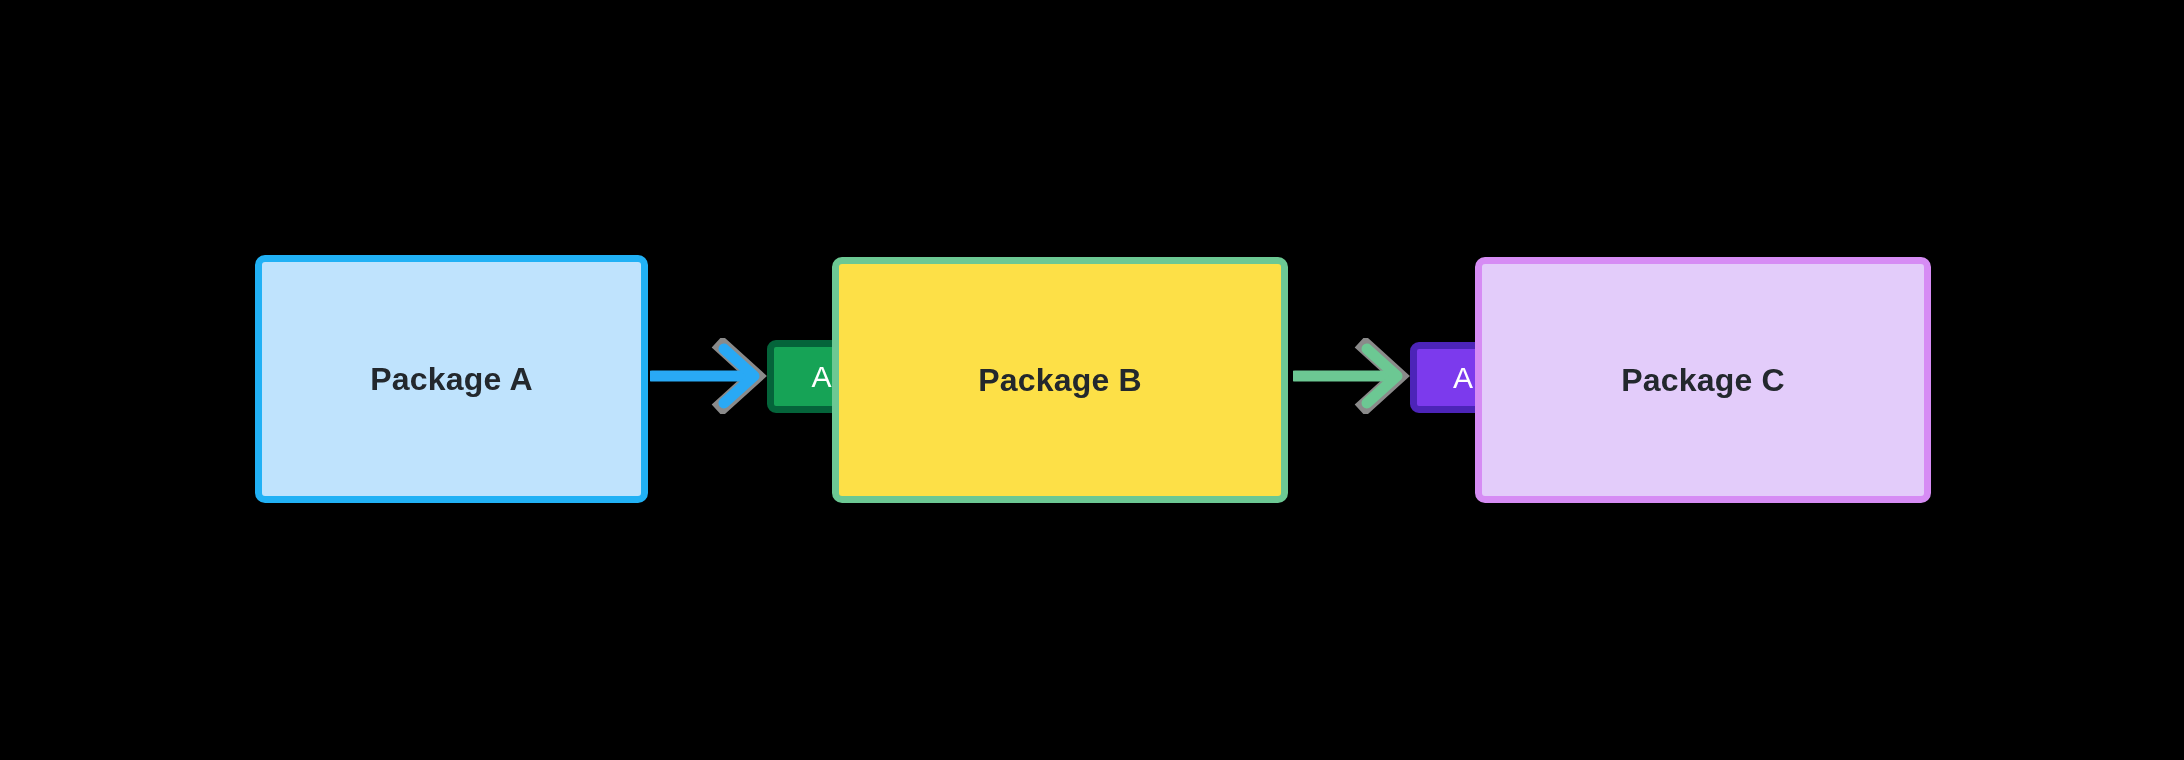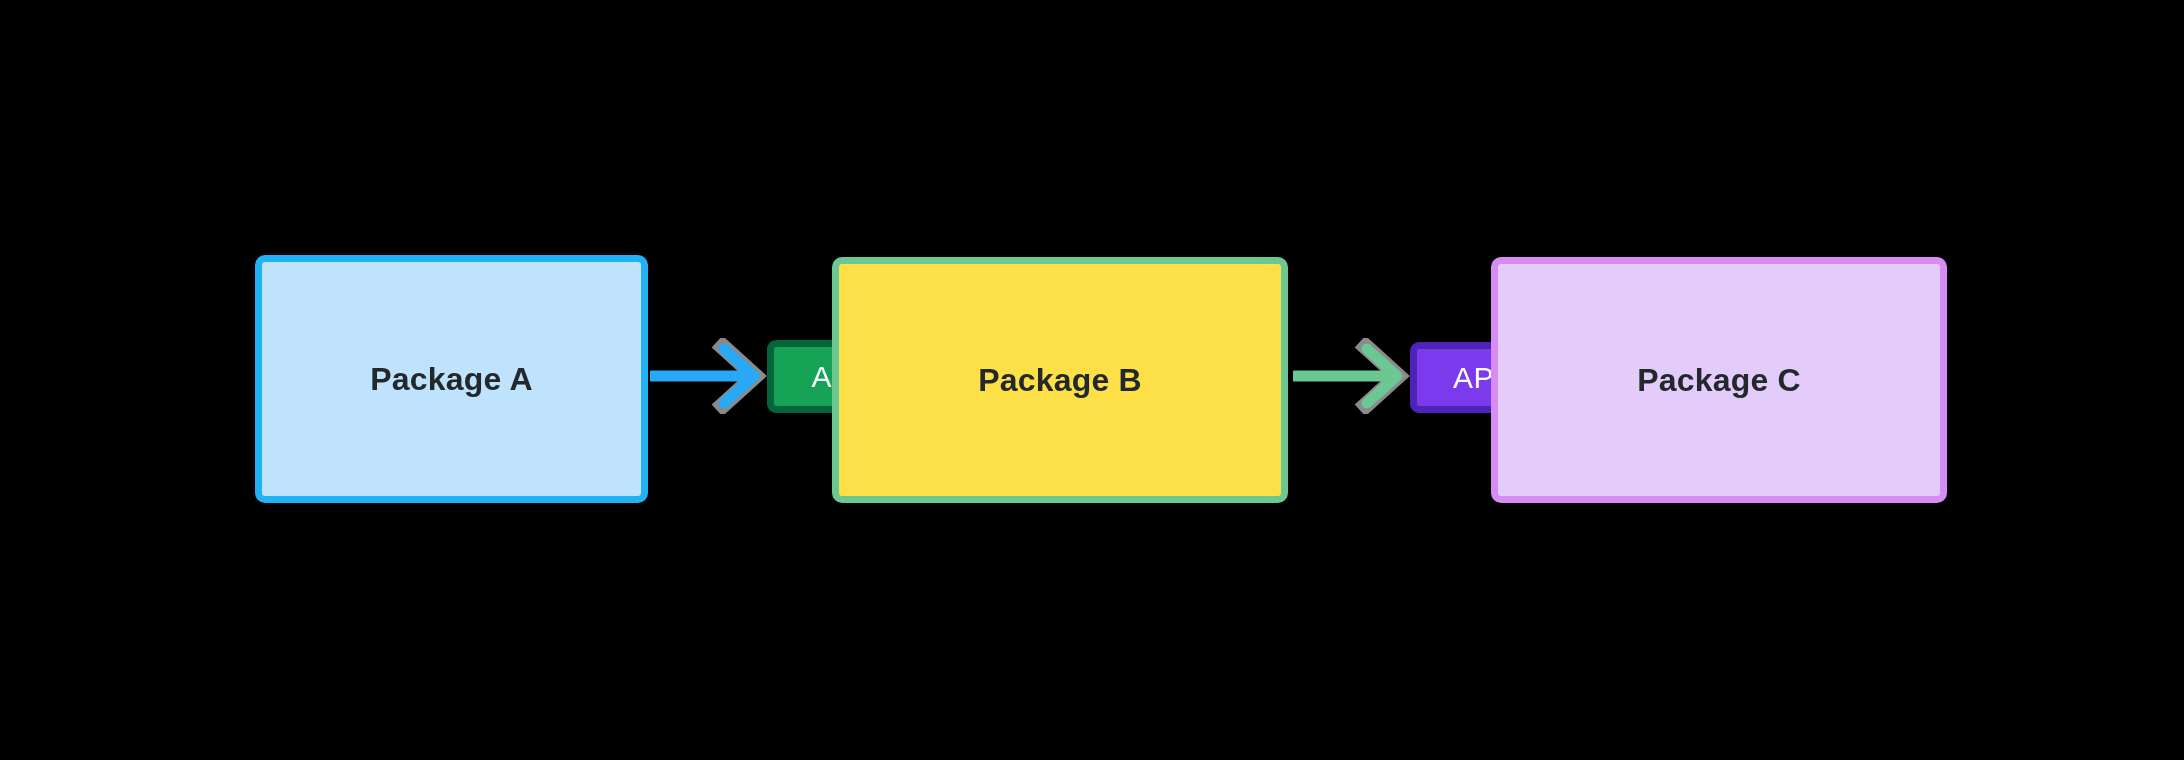--- a/index.html
+++ b/index.html
@@ -51,21 +51,20 @@
     background: #fde047;
     border-color: #6cc893;
     border-width: 7px;
   }
   #pkg-c {
     left: 1475px; top: 257px;
     width: 456px; height: 246px;
     background: #e3ccfa;
     border-color: #d68cf4;
     border-width: 7px;
-    margin-left: 16px;
   }
 
   
   .arrow {
     position: absolute;
     top: 338px;
     height: 76px;
   }
   #arrow-a-b { left: 650px;  width: 120px; }
   #arrow-b-c { left: 1293px; width: 120px; }

